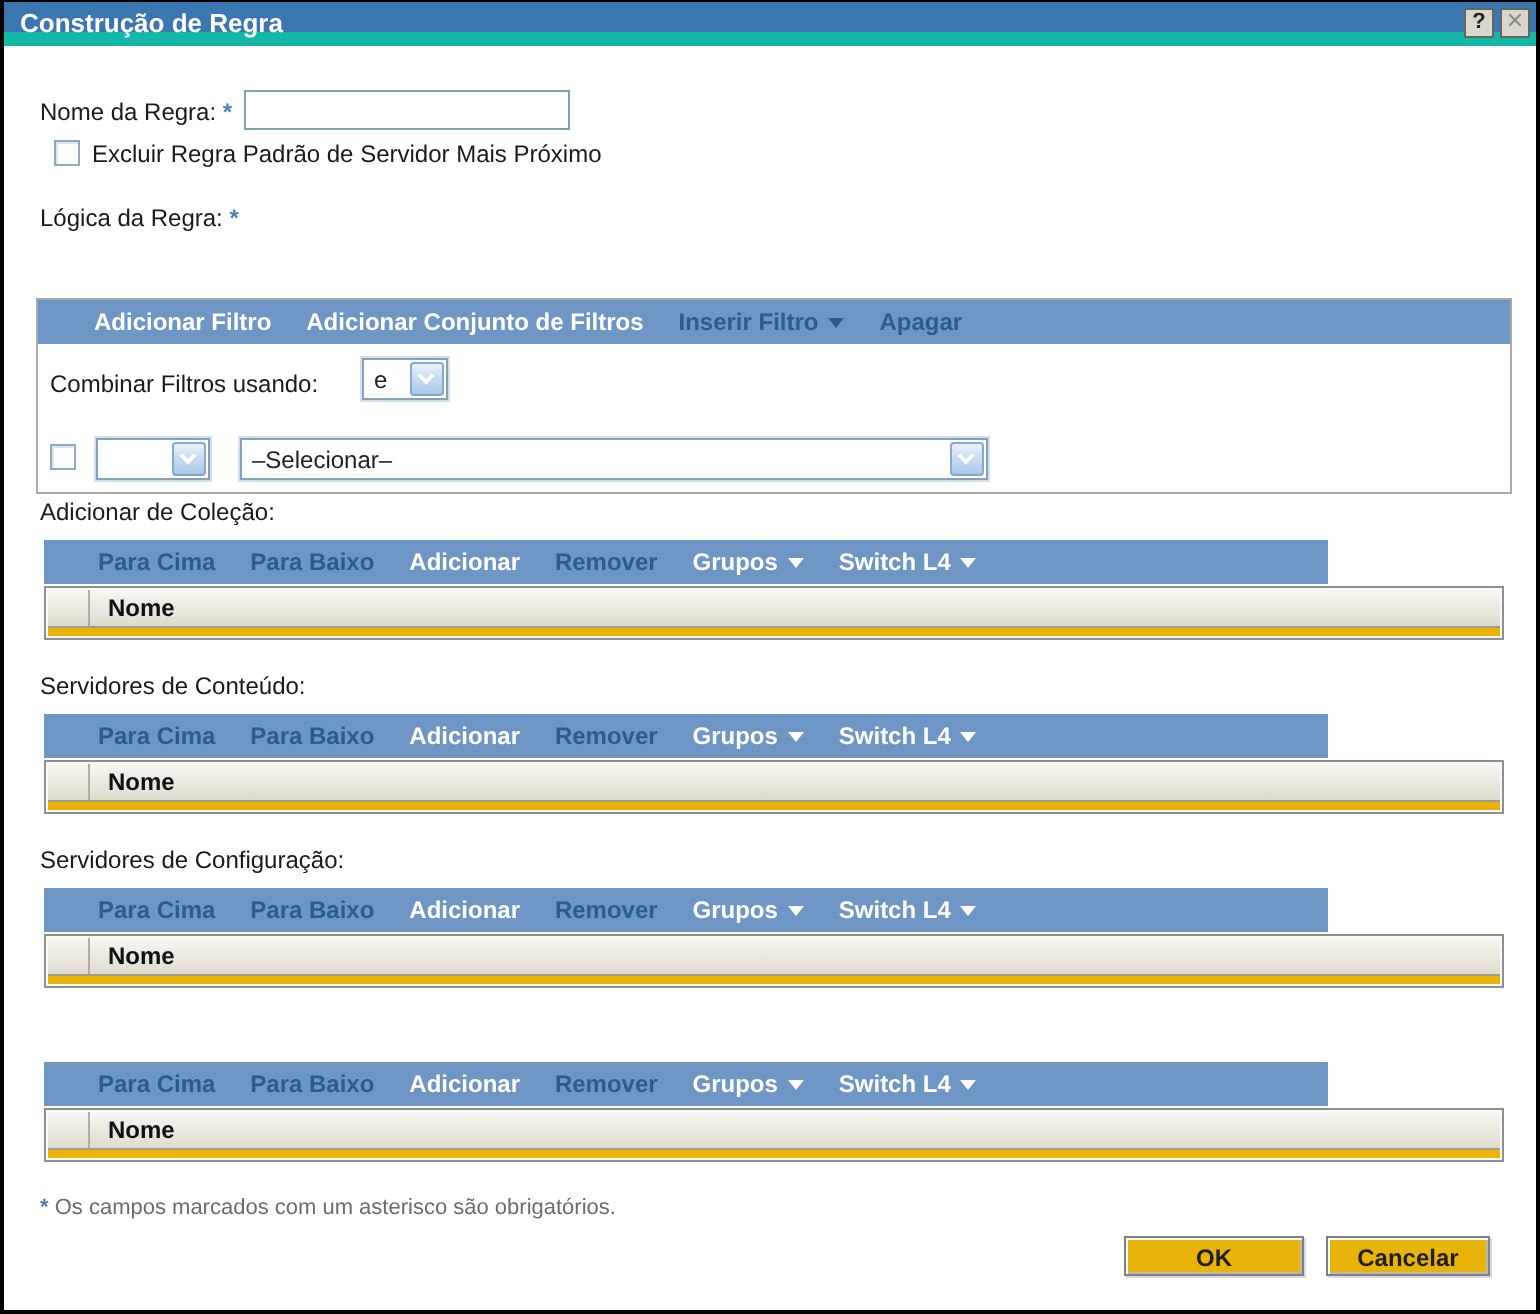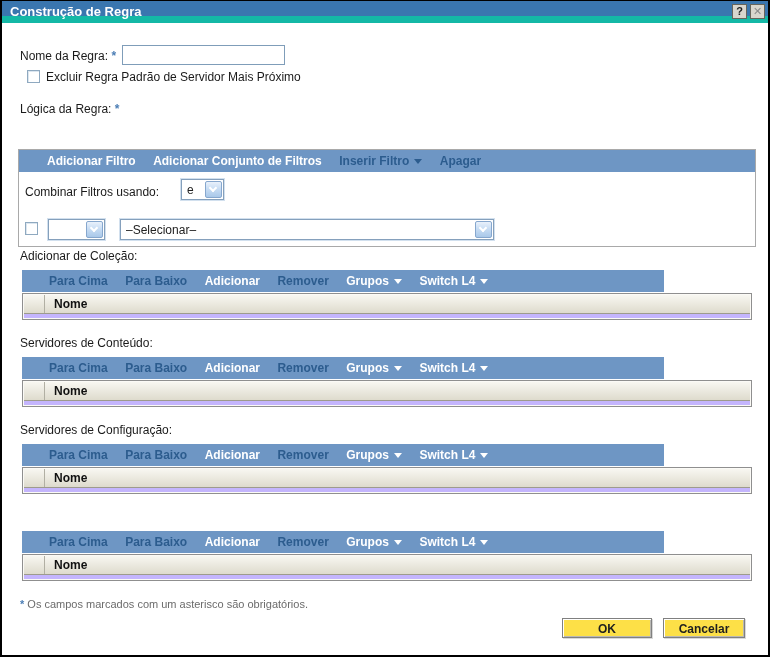--- a/index.html
+++ b/index.html
@@ -86,40 +86,40 @@
     border:1px solid #A9A9A9; background:#fff;margin-top:28px;
   }
   .logic-box .blue-toolbar { left:0; top:0; right:0; padding-left:28px; }
 
   
   .srv-section { position:absolute; left:0; width:770px; height:80px; }
   .srv-section .sec-label { left:18px; top:0; }
   .srv-section .blue-toolbar { left:20px; top:21px; width:642px; padding-left:27px; }
   .srv-table {
     position:absolute; left:20px; top:44px; width:730px; height:27px;
-    border:1px solid #8F8F8F; background:#c4b5fd;
+    border:1px solid #8F8F8F; background:#eab308;
     box-shadow:inset 0 0 0 1px #FBFAF6;
   }
   .srv-head {
     position:absolute; left:1px; right:1px; top:1px; height:19px;
     background:linear-gradient(#F8F7F1,#DEDBCD);
     border-bottom:1px solid #9D9B8D;
   }
   .srv-col-sel {
     position:absolute; left:0; top:0; bottom:0; width:21px;
     border-right:1px solid #B1AFA3;
   }
   .srv-col-name {
     position:absolute; left:30px; top:2px; font-size:12px; font-weight:bold; color:#111;
   }
 
   
   .note { position:absolute; left:18px; top:597px; font-size:11px; color:#6B6B6B; }
   .push-btn {
-    position:absolute; top:617px; height:20px; background:#fde047;
+    position:absolute; top:617px; height:20px; background:#eab308;
     border:1px solid #808080;
     box-shadow:inset 1px 1px 0 #FFFFFF, inset -1px -1px 0 #B9B8B4, 1px 1px 0 #D9D9D9;
     font-size:12px; font-weight:bold; color:#1F1F1F; text-align:center;
     line-height:18px; cursor:pointer; font-family:inherit;
   }
 </style>
 </head>
 <body>
 
 <div class="dialog">

